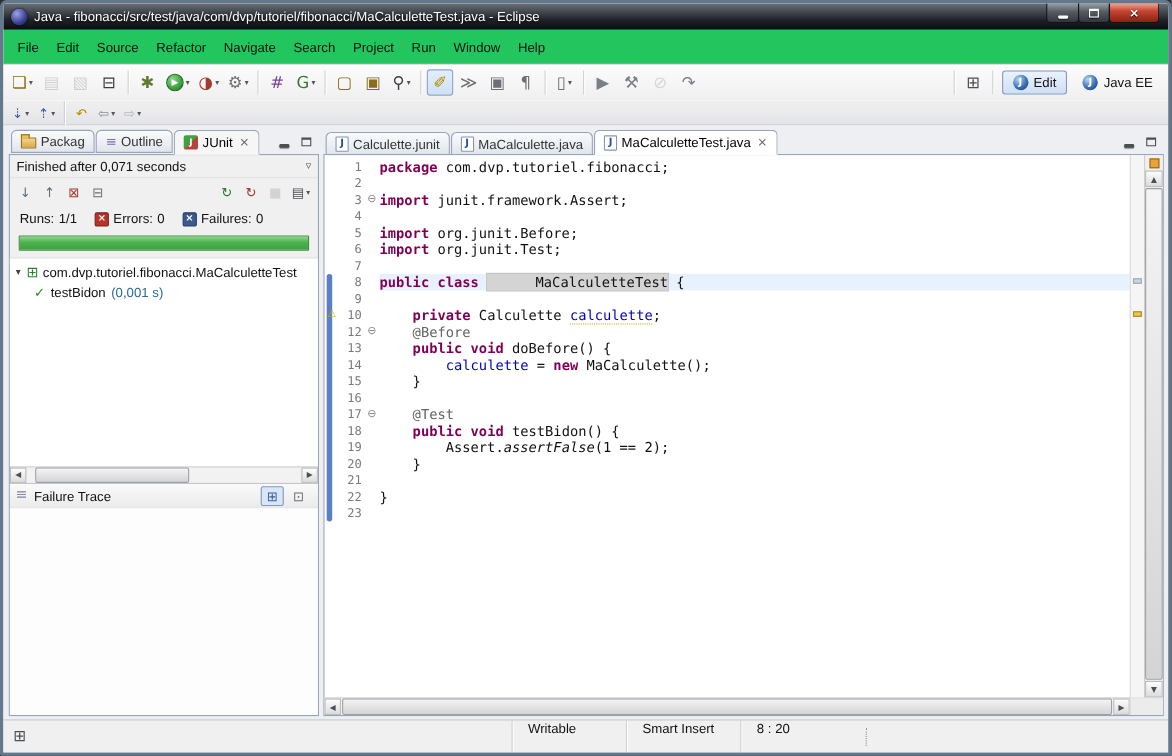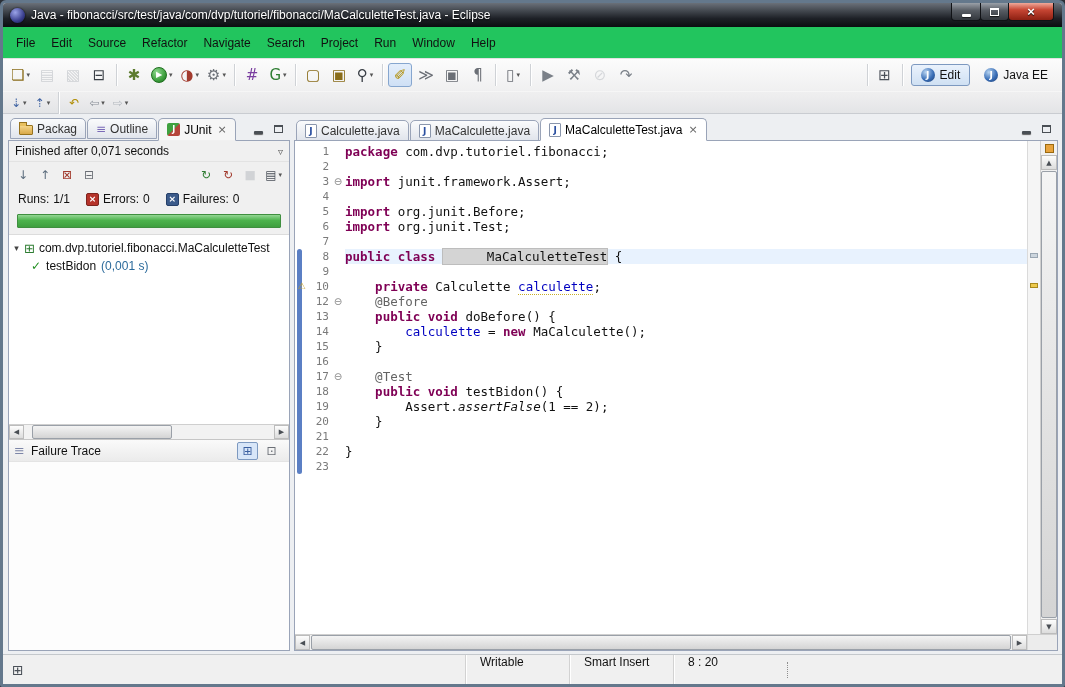--- a/index.html
+++ b/index.html
@@ -437,21 +437,21 @@
         </div>
         <div class="failure-body"></div>
       </div>
     </div>
 
     <div class="editor-panel">
       <div class="tabrow">
         <div class="tabs" style="display:flex;align-items:flex-end;" id="etabs">
             <div class="tab">
               <span class="jdoc">J</span>
-              <span>Calculette.java</span>
+              <span>Calculette.junit</span>
             </div>
             <div class="tab">
               <span class="jdoc">J</span>
               <span>MaCalculette.java</span>
             </div>
             <div class="tab active">
               <span class="jdoc">J</span>
               <span>MaCalculetteTest.java</span>
               <span class="tab-close">×</span>
             </div>

